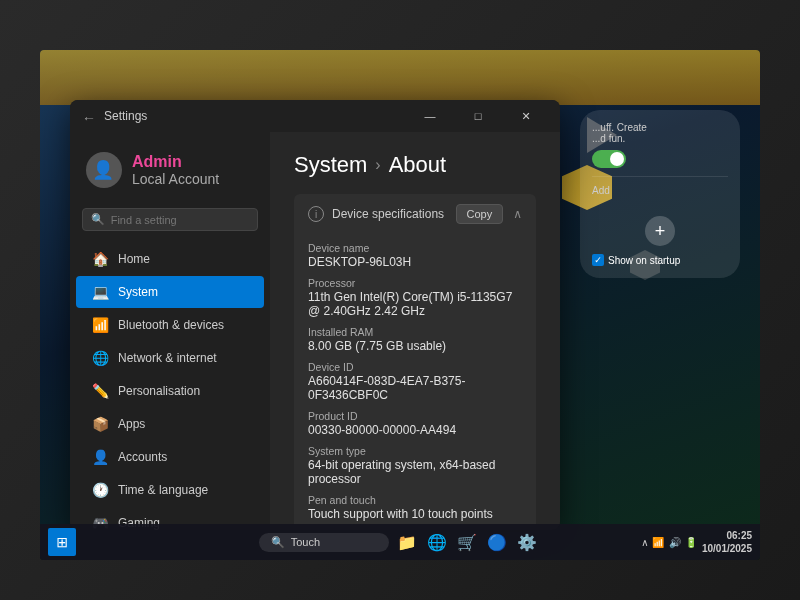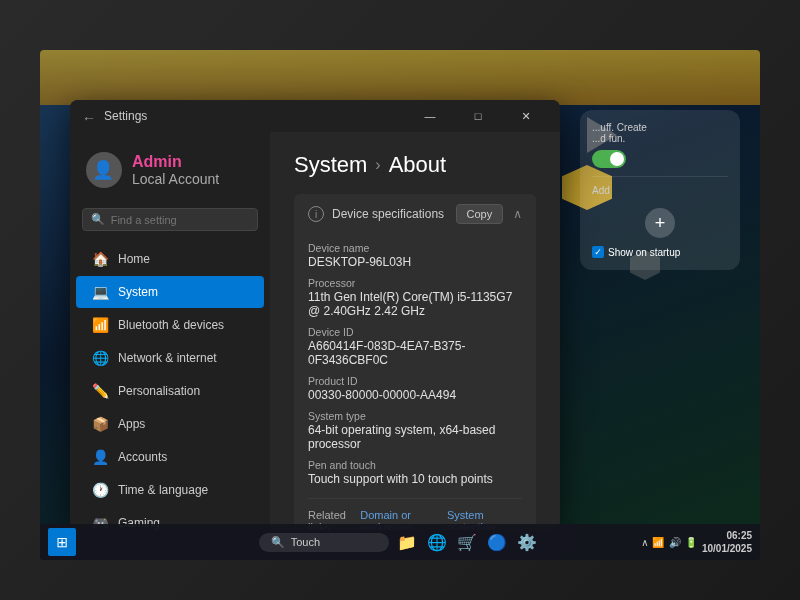--- a/index.html
+++ b/index.html
@@ -55,21 +55,21 @@
     
     .desktop-widgets {
       position: absolute;
       right: 20px;
       top: 60px;
       width: 160px;
     }
 
     .widget-panel {
       background: rgba(255,255,255,0.1);
-      border-radius: 12px;
+      border-radius: 20px;
       padding: 12px;
       color: white;
       font-size: 11px;
     }
 
     .widget-toggle {
       display: flex;
       align-items: center;
       justify-content: space-between;
       margin-bottom: 8px;
@@ -539,21 +539,21 @@
       <div class="desktop-shape-yellow"></div>
       <div class="desktop-shape-hex"></div>
 
       <div class="desktop-widgets">
         <div class="widget-panel">
           <div style="color:#ccc; font-size:10px; margin-bottom:6px;">...uff. Create<br>...d fun.</div>
           <div class="widget-toggle">
             <div class="toggle-switch"></div>
           </div>
           <div style="border-top:1px solid rgba(255,255,255,0.1); padding-top:8px; margin-top:4px;">
-            <div style="color:#ccc; font-size:10px; margin-bottom:12px;">Add</div>
+            <div style="color:#ccc; font-size:10px; margin-bottom:20px;">Add</div>
             <div class="add-btn">+</div>
           </div>
           <div class="show-startup">
             <div class="checkbox-checked">✓</div>
             <span>Show on startup</span>
           </div>
         </div>
       </div>
 
       <div class="settings-window">
@@ -651,20 +651,24 @@
 
                 <div class="spec-row">
                   <div class="spec-label">Device name</div>
                   <div class="spec-value">DESKTOP-96L03H</div>
                 </div>
                 <div class="spec-row">
                   <div class="spec-label">Processor</div>
                   <div class="spec-value">11th Gen Intel(R) Core(TM) i5-1135G7 @ 2.40GHz  2.42 GHz</div>
                 </div>
                 <div class="spec-row">
+                  <div class="spec-label">Installed RAM</div>
+                  <div class="spec-value">8.00 GB (7.75 GB usable)</div>
+                </div>
+                <div class="spec-row">
                   <div class="spec-label">Device ID</div>
                   <div class="spec-value">A660414F-083D-4EA7-B375-0F3436CBF0C</div>
                 </div>
                 <div class="spec-row">
                   <div class="spec-label">Product ID</div>
                   <div class="spec-value">00330-80000-00000-AA494</div>
                 </div>
                 <div class="spec-row">
                   <div class="spec-label">System type</div>
                   <div class="spec-value">64-bit operating system, x64-based processor</div>

